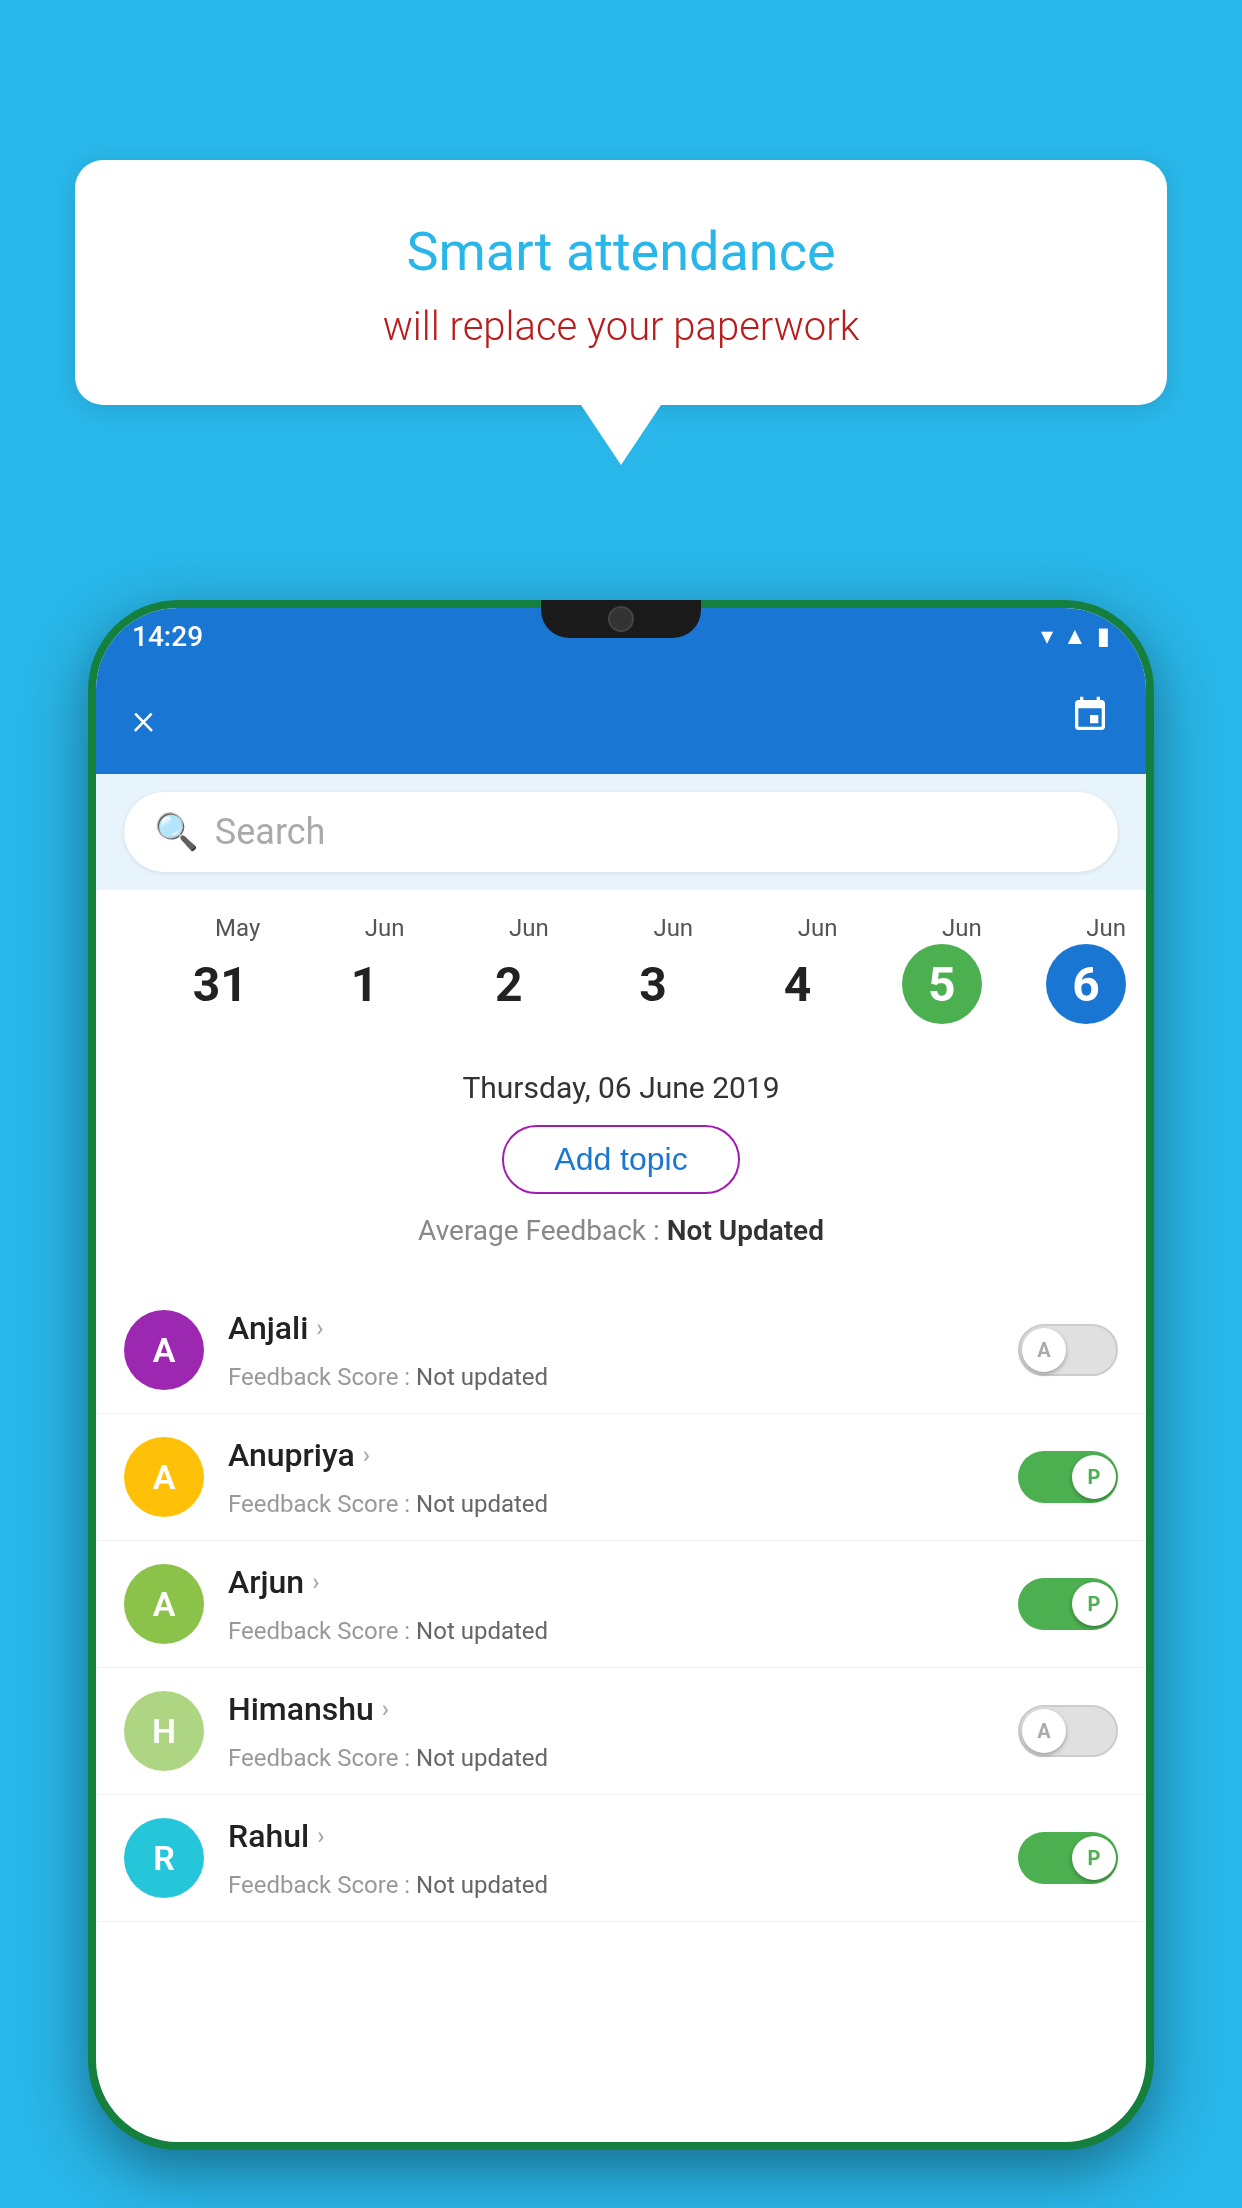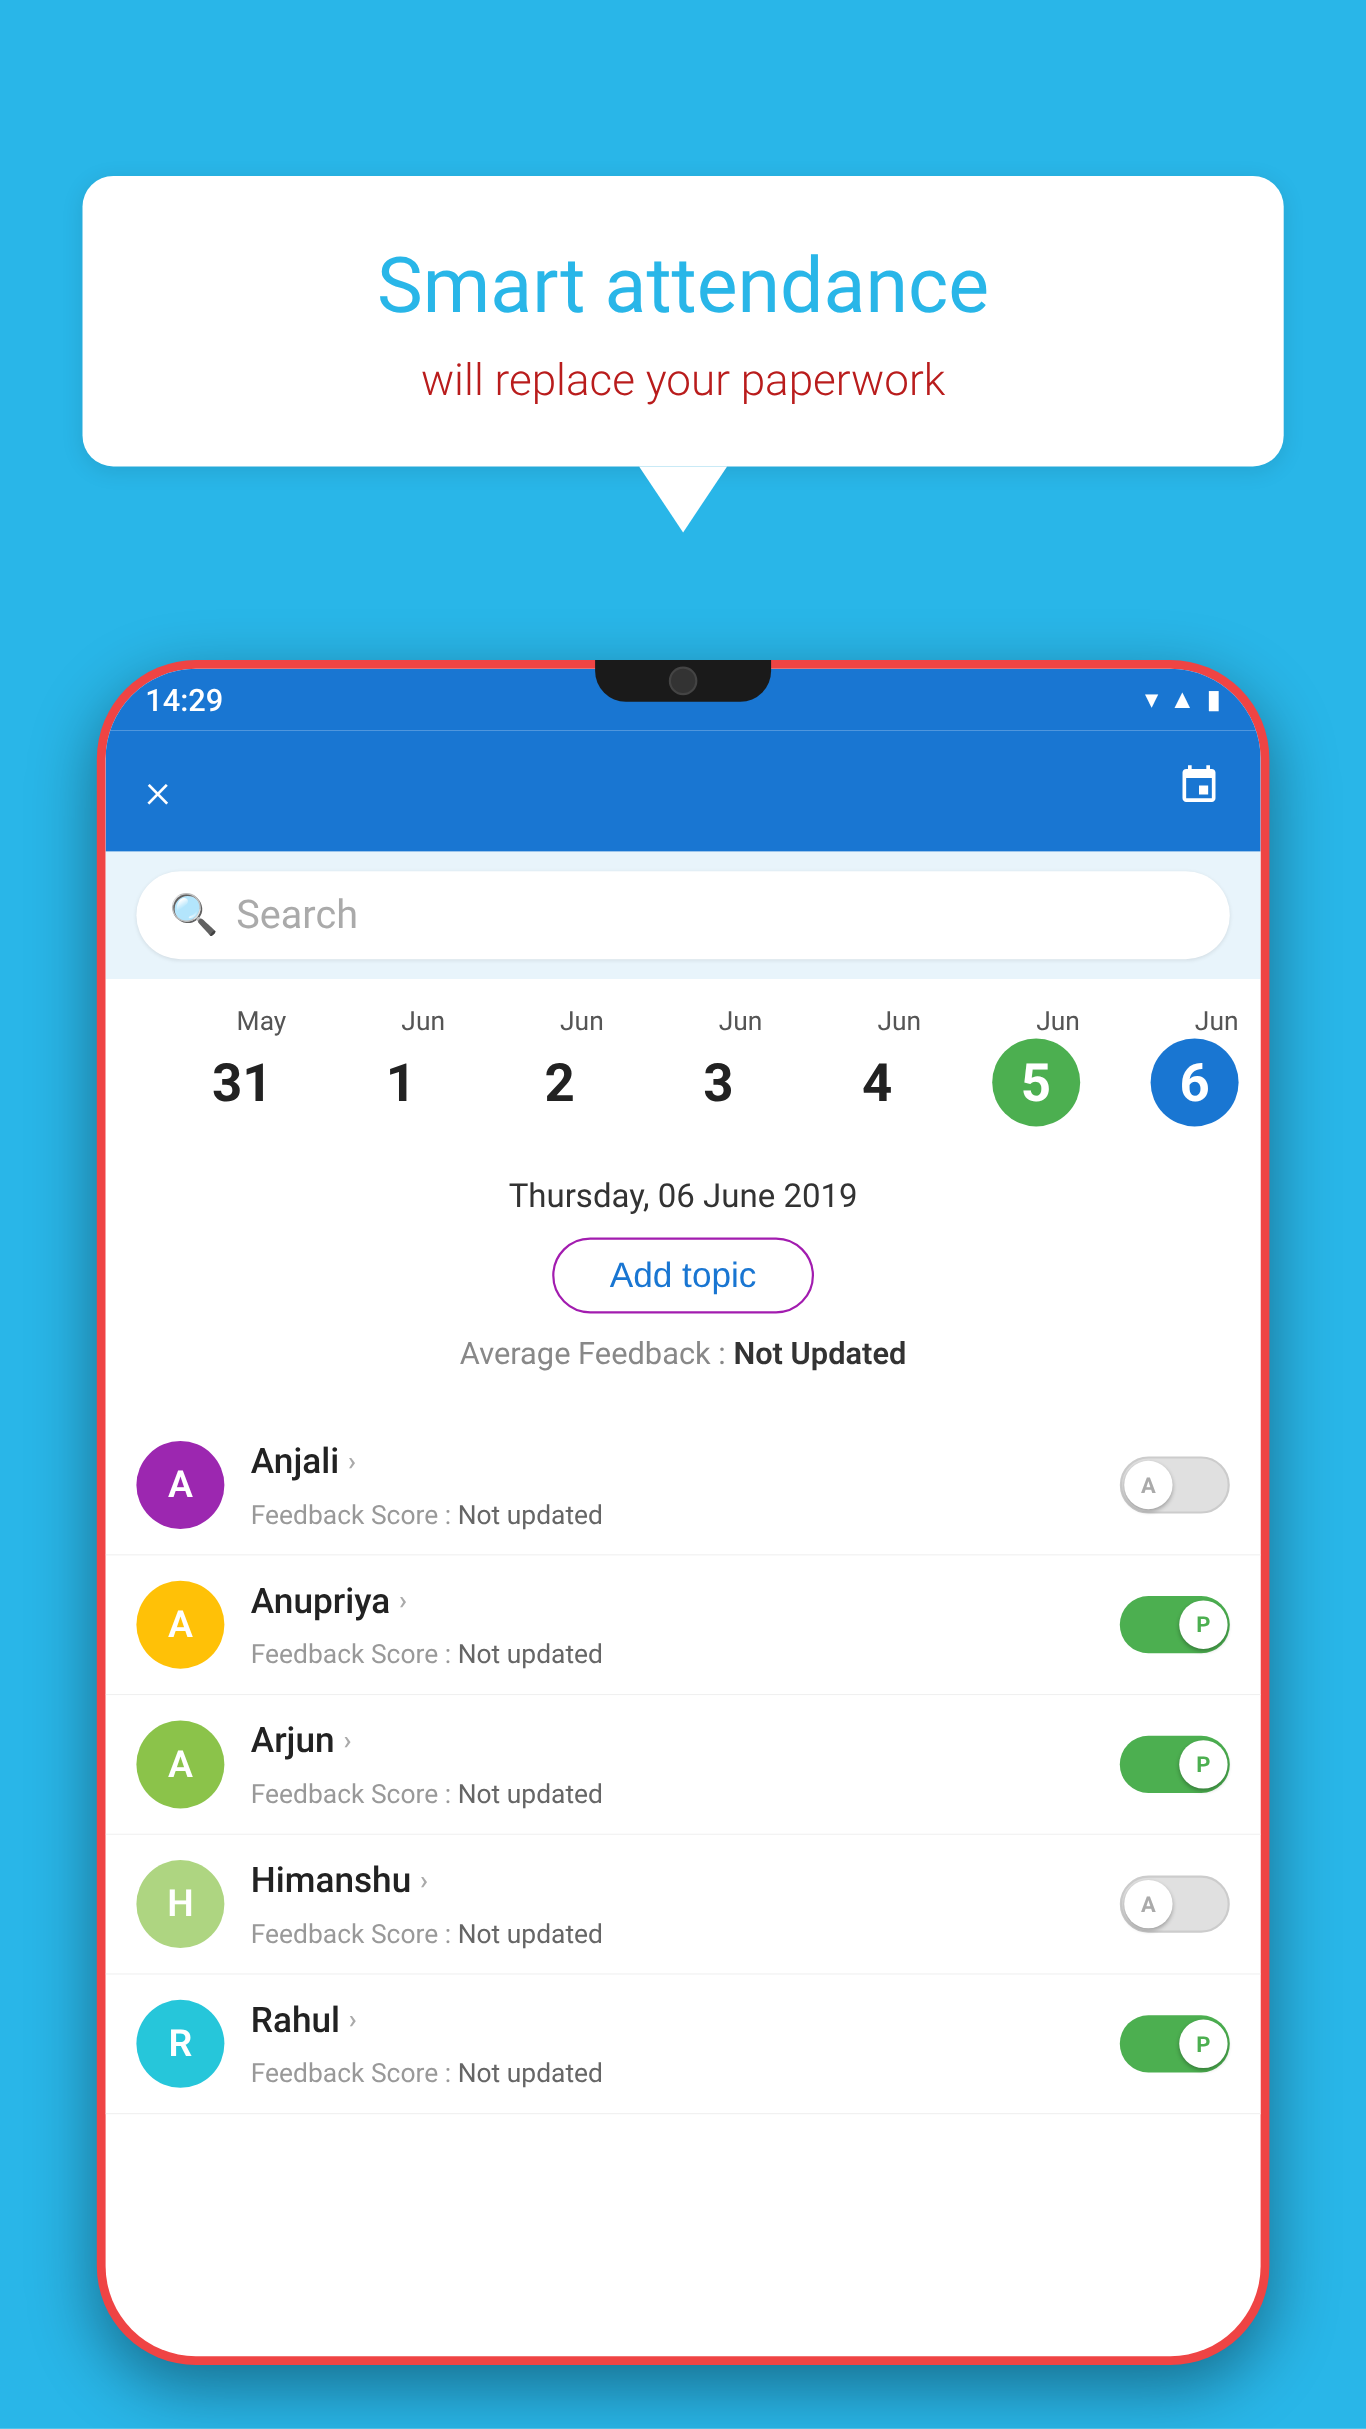--- a/index.html
+++ b/index.html
@@ -21,21 +21,21 @@
     }
     .speech-bubble {
       background: white;
       border-radius: 28px;
       padding: 60px 60px 55px;
       text-align: center;
       box-shadow: 0 4px 20px rgba(0,0,0,0.1);
     }
     .speech-bubble-title {
       color: #29b6e8;
-      font-size: 70px;
+      font-size: 54px;
       font-weight: 400;
       margin-bottom: 20px;
     }
     .speech-bubble-subtitle {
       color: #b91c1c;
       font-size: 40px;
       font-weight: 300;
     }
     .speech-bubble-pointer {
       width: 0;
@@ -50,21 +50,21 @@
     .phone-wrapper {
       position: absolute;
       top: 600px;
       left: 88px;
       right: 88px;
       bottom: 0;
     }
     .phone {
       width: 100%;
       height: 1550px;
-      background: #ef4444;
+      background: #15803d;
       border-radius: 90px;
       position: relative;
       overflow: hidden;
       box-shadow: 0 20px 60px rgba(0,0,0,0.4);
     }
 
     
     .phone-notch {
       position: absolute;
       top: 0;

